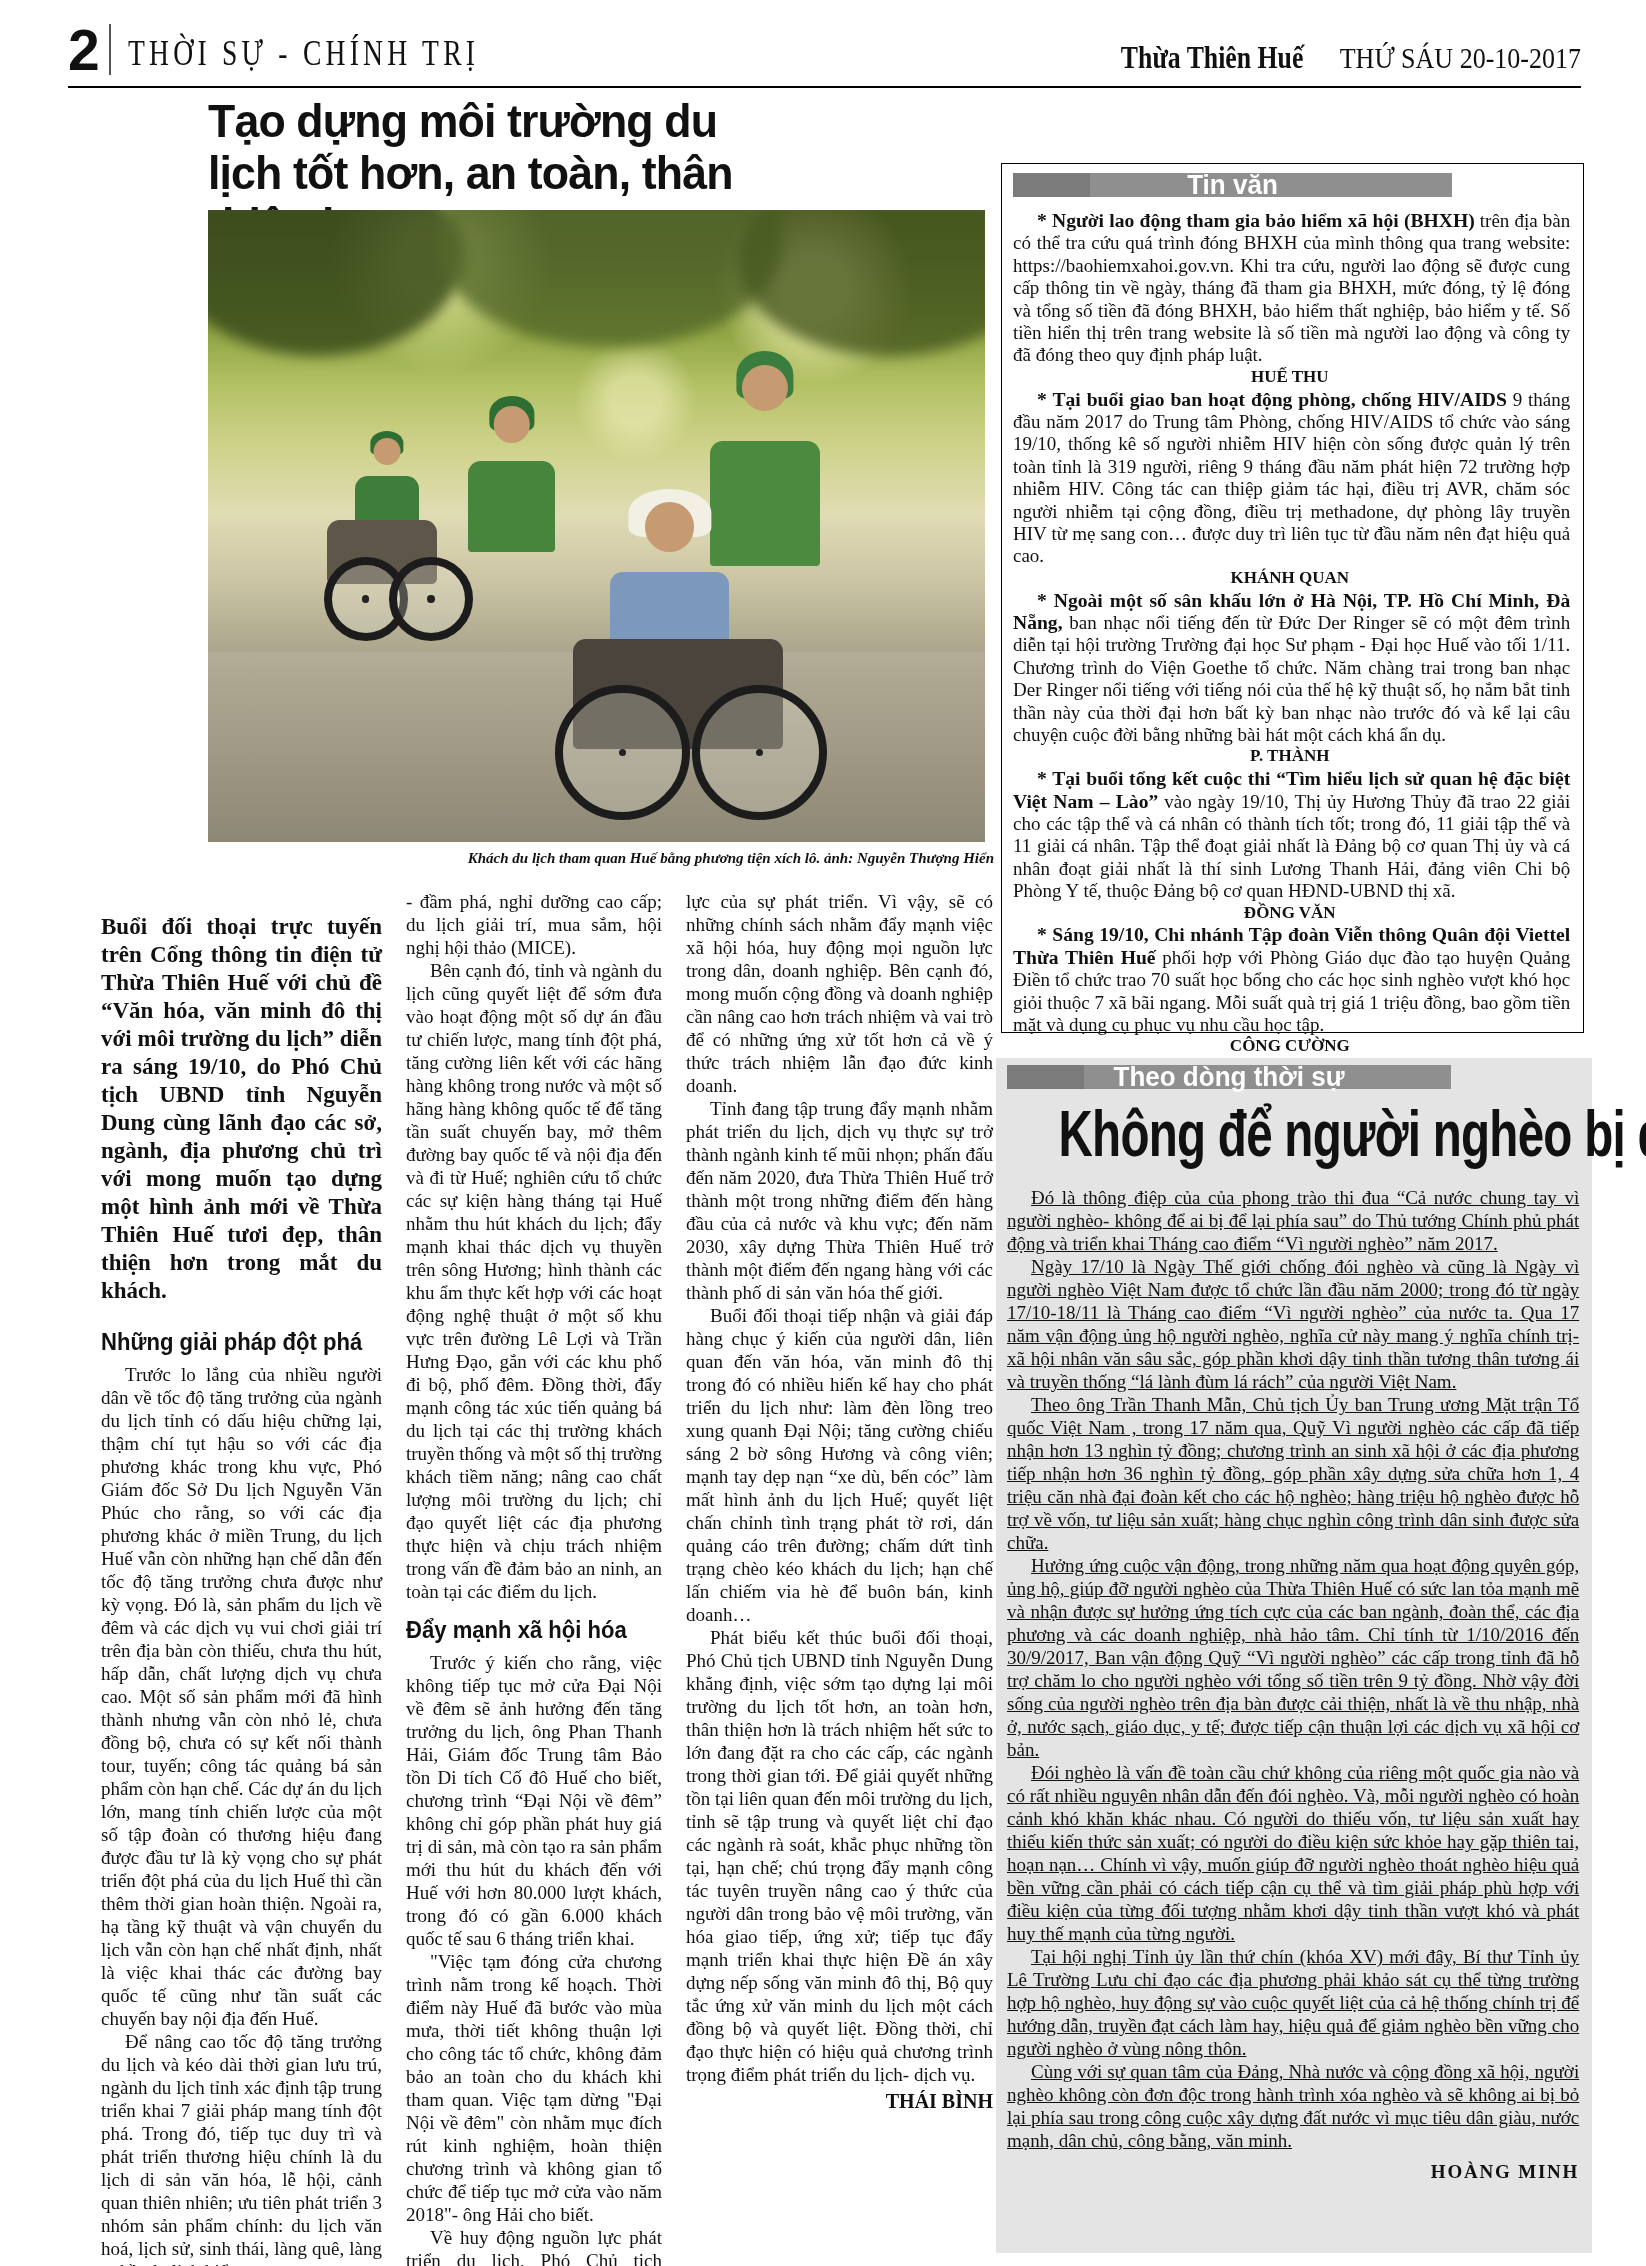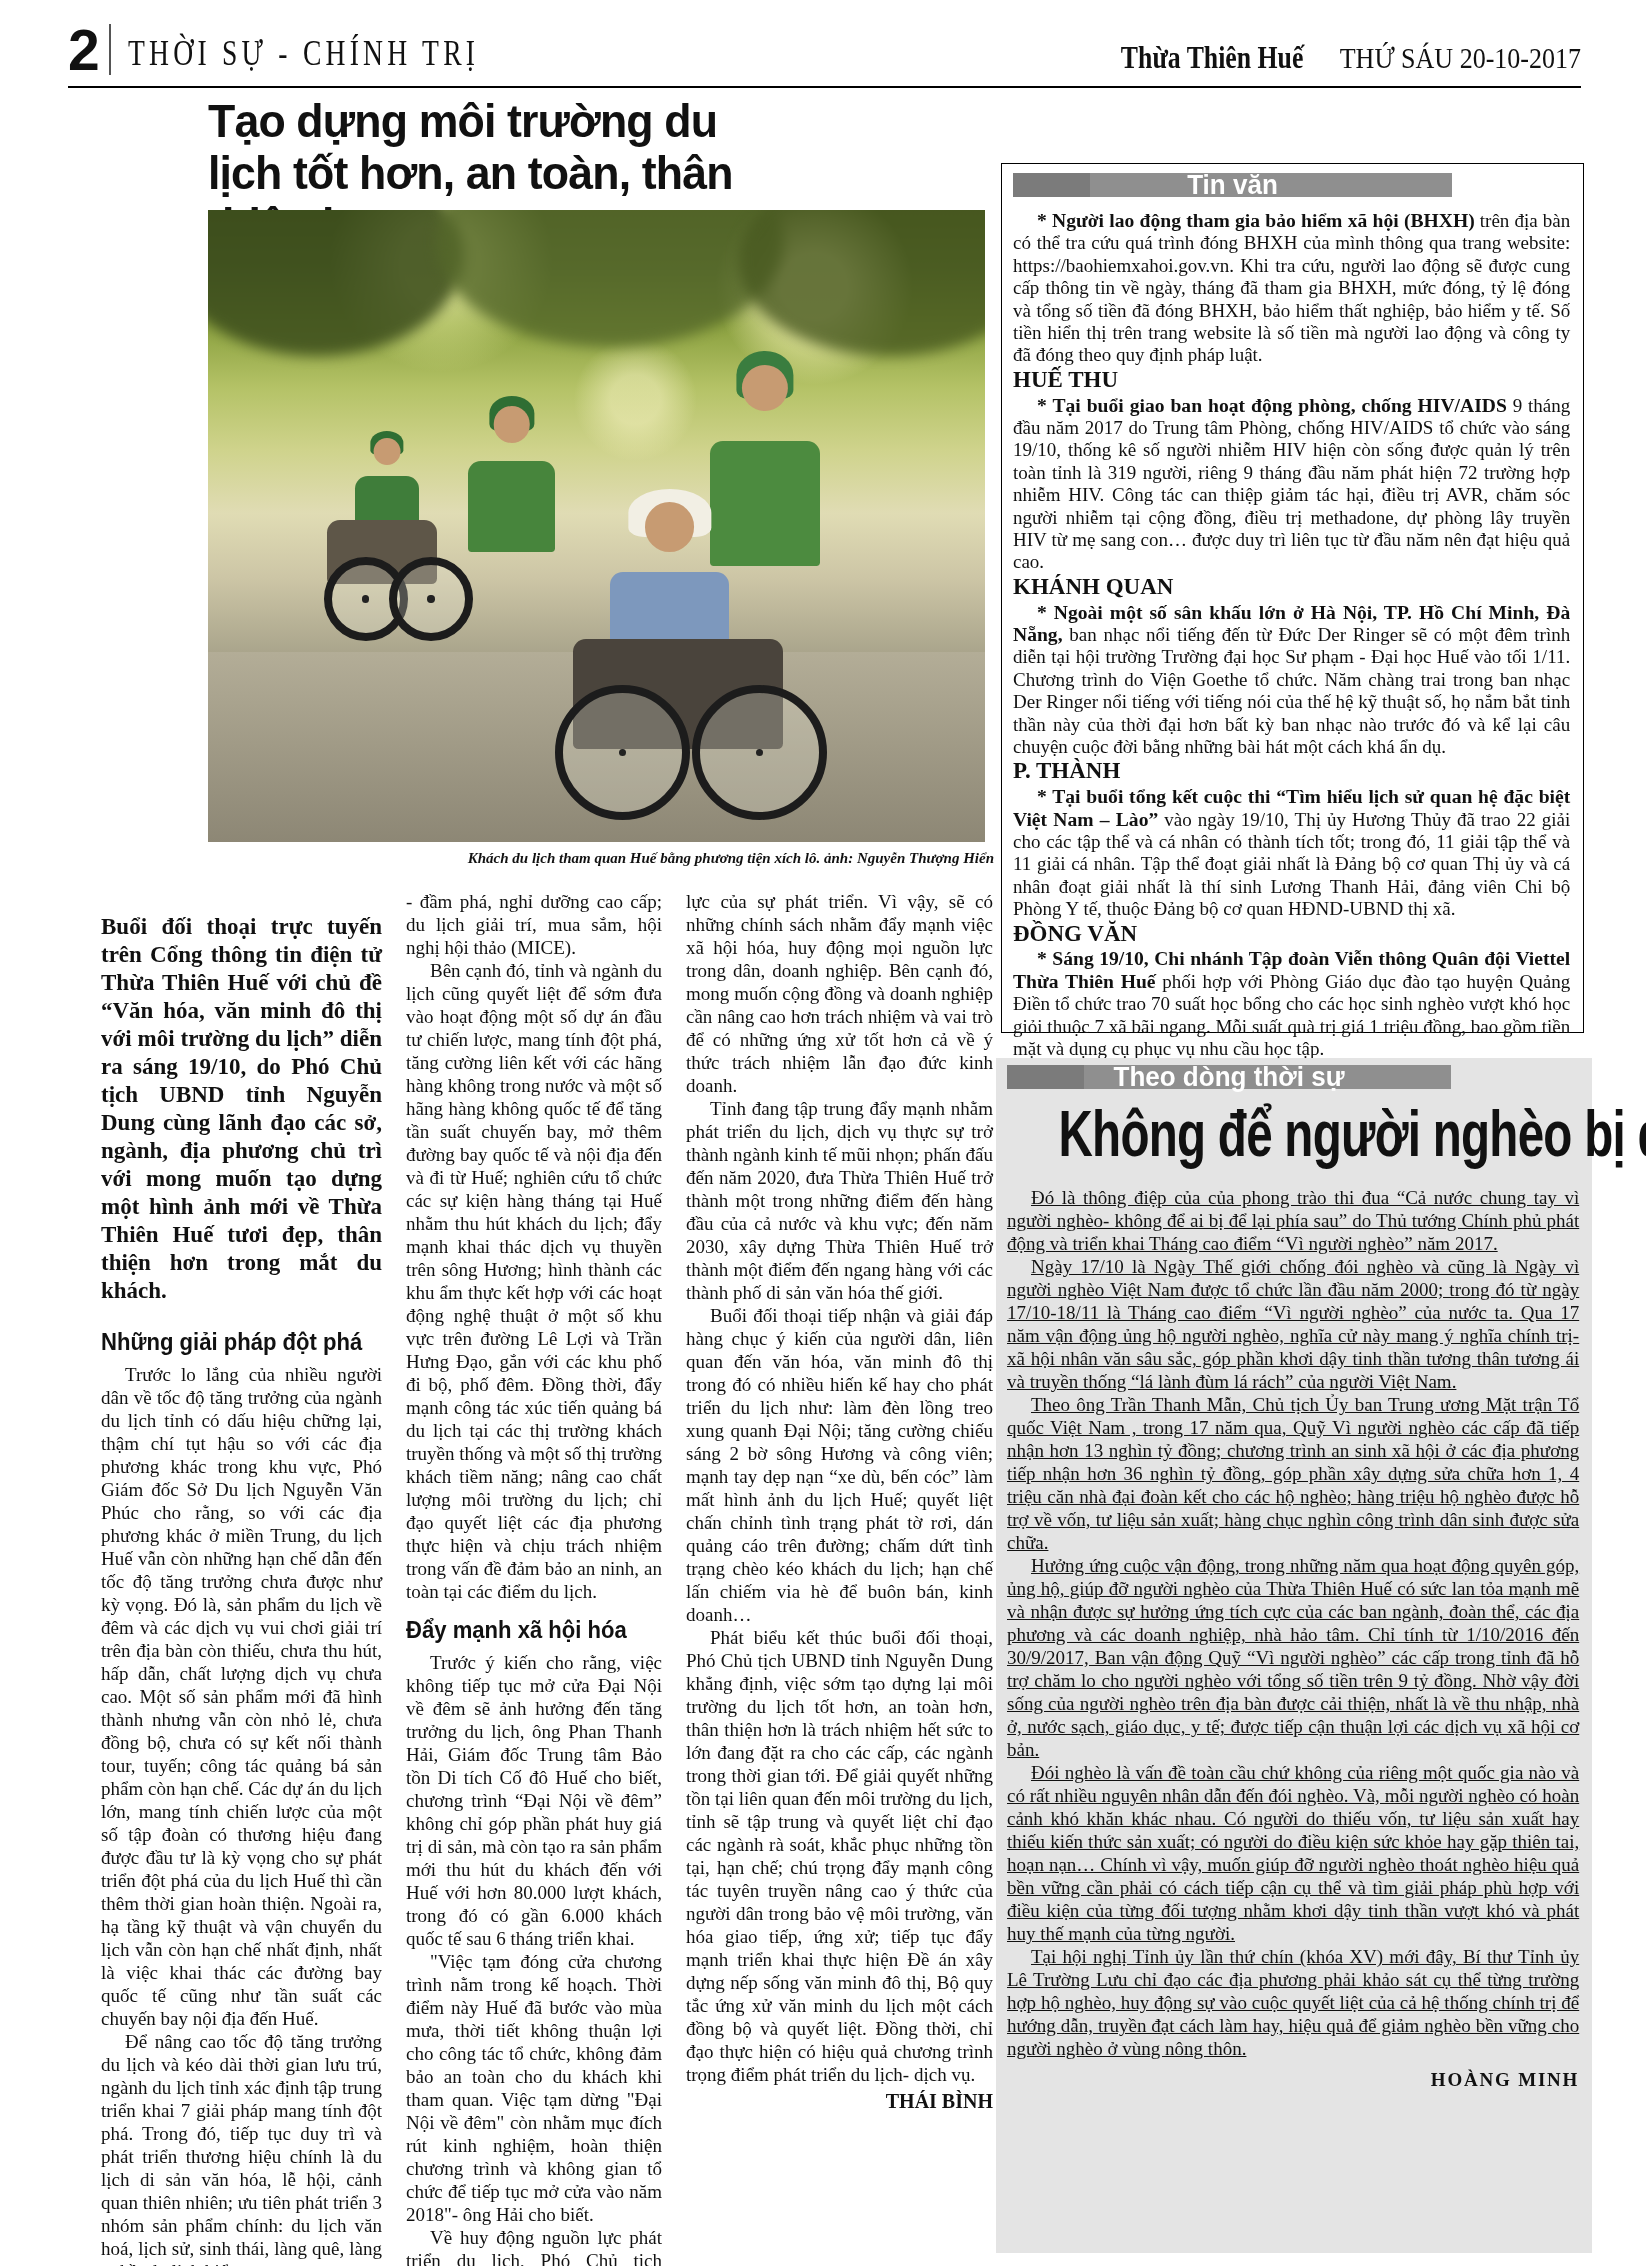--- a/index.html
+++ b/index.html
@@ -50,21 +50,21 @@
   .tinvan{position:absolute;left:1001px;top:163px;width:583px;height:870px;border:1.8px solid #000;
           background:#fff;box-sizing:border-box;padding:9.1px 12.8px 9.1px 11px;}
   .graybar{height:24px;background:#8f8f8f;display:flex;align-items:center;position:relative;}
   .graybar .sq{position:absolute;left:0;top:0;width:77px;height:100%;background:#7b7b7b;}
   .graybar .t{position:relative;width:100%;text-align:center;color:#fff;
               font-family:"Liberation Sans",sans-serif;font-weight:bold;font-size:27.4px;
               transform:scaleX(0.95);}
   .tv-bar{width:439px;margin-bottom:12.8px;}
   .brief{font-size:19px;line-height:22.4px;text-align:justify;margin:0;text-indent:24px;}
   .brief b{font-size:19.6px;}
-  .brief-by{font-weight:bold;font-size:23px;text-align:left;margin:0 3.7px 1.8px 0;}
+  .brief-by{font-weight:bold;font-size:17px;text-align:center;margin:0 3.7px 1.8px 0;}
   
   .thoisu{position:absolute;left:996px;top:1058px;width:596px;height:1195px;background:#e4e4e4;
           box-sizing:border-box;padding:7.3px 12.8px 7.3px 11px;}
   .ts-bar{width:444px;margin-bottom:9.1px;justify-content:center;}
   .ts-headline{font-family:"Liberation Sans",sans-serif;font-weight:bold;font-size:58px;line-height:64px;
                transform:scale(0.82,1.12);transform-origin:center top;text-align:center;white-space:nowrap;
                margin:9.1px 0 24px 0;letter-spacing:-0.9px;}
   .ts-p{font-size:19px;line-height:23px;text-align:justify;margin:0;text-indent:24px;text-decoration:underline;}
   .ts-by{font-weight:bold;font-size:19px;text-align:right;letter-spacing:1.8px;margin-top:9.1px;}
 </style>
@@ -184,17 +184,18 @@
       <div class="sq"></div>
       <div class="t">Theo dòng thời sự</div>
     </div>
     <div class="ts-headline">Không để người nghèo bị để lại phía sau</div>
     <p class="ts-p">Đó là thông điệp của của phong trào thi đua “Cả nước chung tay vì người nghèo- không để ai bị để lại phía sau”  do Thủ tướng Chính phủ phát động và triển khai Tháng cao điểm “Vì người nghèo” năm 2017.</p>
     <p class="ts-p">Ngày 17/10 là Ngày Thế giới chống đói nghèo và cũng là  Ngày vì người nghèo Việt Nam được tổ chức lần đầu năm 2000; trong đó từ ngày 17/10-18/11 là Tháng cao điểm “Vì người nghèo” của nước ta.  Qua 17 năm vận động ủng hộ người nghèo, nghĩa cử này mang ý nghĩa chính trị- xã hội nhân văn sâu sắc, góp phần khơi dậy tinh thần tương thân tương ái và truyền thống “lá lành đùm lá rách” của người Việt Nam.</p>
     <p class="ts-p">Theo ông Trần Thanh Mẫn, Chủ tịch Ủy ban Trung ương Mặt trận Tổ quốc Việt Nam , trong 17 năm qua, Quỹ Vì người nghèo các cấp đã tiếp nhận hơn 13 nghìn tỷ đồng; chương trình an sinh xã hội ở các địa phương tiếp nhận hơn 36 nghìn tỷ đồng, góp phần xây dựng sửa chữa hơn 1, 4 triệu căn nhà đại đoàn kết cho các hộ nghèo; hàng triệu hộ nghèo được hỗ trợ về vốn, tư liệu sản xuất; hàng chục nghìn công trình dân sinh được sửa chữa.</p>
     <p class="ts-p">Hưởng ứng cuộc vận động, trong những năm qua  hoạt động quyên góp, ủng hộ, giúp đỡ người nghèo của Thừa Thiên Huế có sức lan tỏa mạnh mẽ và nhận được sự hưởng ứng tích cực của các ban ngành, đoàn thể, các địa phương và các doanh nghiệp, nhà hảo tâm. Chỉ tính từ 1/10/2016 đến 30/9/2017, Ban vận động Quỹ “Vì người nghèo” các cấp trong tỉnh đã hỗ trợ chăm lo cho người nghèo với tổng số tiền trên 9 tỷ đồng. Nhờ vậy đời sống của người nghèo trên địa bàn được cải thiện, nhất là về thu nhập, nhà ở, nước sạch, giáo dục, y tế; được tiếp cận thuận lợi các dịch vụ xã hội cơ bản.</p>
     <p class="ts-p">Đói nghèo là vấn đề toàn cầu chứ không của riêng một quốc gia nào và có rất nhiều nguyên nhân dẫn đến đói nghèo. Và, mỗi người nghèo có hoàn cảnh khó khăn khác nhau. Có người do thiếu vốn, tư liệu sản xuất hay thiếu kiến thức sản xuất; có người do điều kiện sức khỏe hay gặp thiên tai, hoạn nạn… Chính vì vậy, muốn giúp đỡ người nghèo thoát nghèo hiệu quả bền vững cần phải có cách tiếp cận cụ thể và tìm giải pháp phù hợp với điều kiện của từng đối tượng nhằm khơi dậy tinh thần vượt khó và phát huy thế mạnh của từng người.</p>
     <p class="ts-p">Tại hội nghị Tỉnh ủy lần thứ chín (khóa XV) mới đây, Bí thư Tỉnh ủy Lê Trường Lưu chỉ đạo các địa phương phải khảo sát cụ thể từng trường hợp hộ nghèo, huy động sự vào cuộc quyết liệt của cả hệ thống chính trị để hướng dẫn, truyền đạt cách làm hay, hiệu quả để giảm nghèo bền vững cho người nghèo ở vùng nông thôn.</p>
+    <p class="ts-p">Cùng với sự quan tâm của Đảng, Nhà nước và cộng đồng xã hội, người nghèo không còn đơn độc trong hành trình xóa nghèo và sẽ không ai bị bỏ lại phía sau trong công cuộc xây dựng đất nước vì mục tiêu dân giàu, nước mạnh, dân chủ, công bằng, văn minh.</p>
     <div class="ts-by">HOÀNG MINH</div>
   </div>
 
 </div>
 
 
 </body></html>

